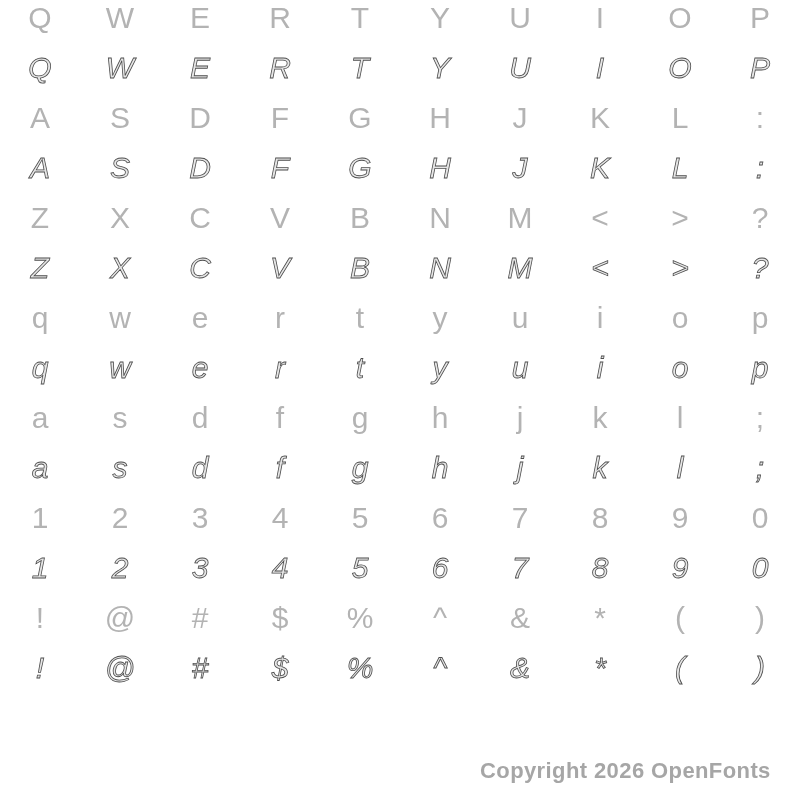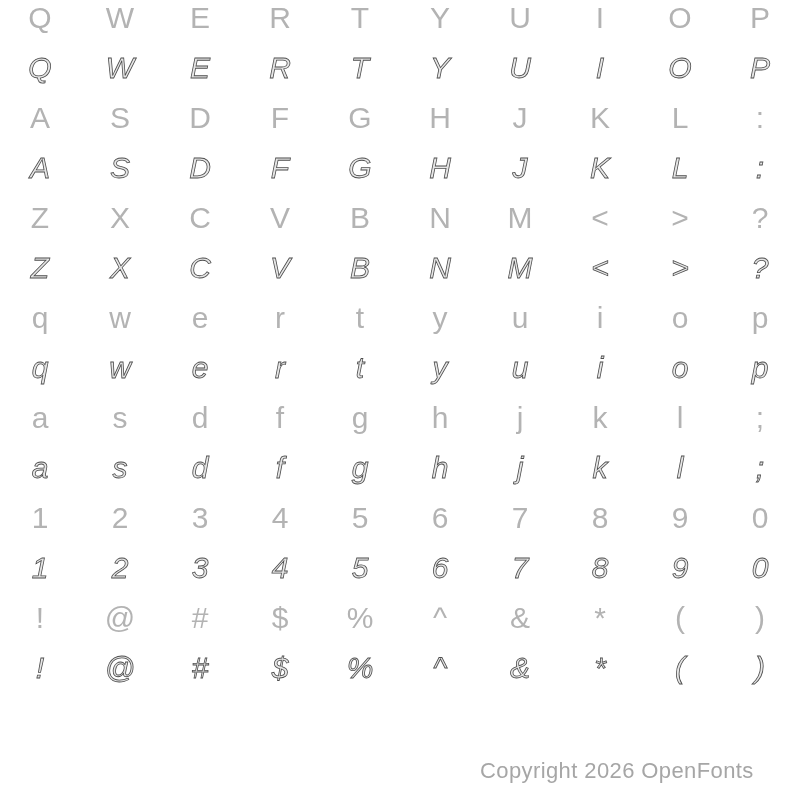--- a/index.html
+++ b/index.html
@@ -39,20 +39,21 @@
     color: rgba(77, 77, 77, 0.14);
     -webkit-text-stroke: 0.8px var(--italic-stroke-color, #4d4d4d);
   }
   .footer {
     position: absolute;
     left: 480px;
     top: 758px;
     font-size: 22px;
     letter-spacing: 0.4px;
     color: var(--footer-color, #a6a6a6);
+    font-weight: bold;
   }
 </style>
 </head>
 <body>
 
 <div class="canvas">
   <div class="grid" id="glyph-grid">
       <span class="glyph upright">Q</span>
       <span class="glyph upright">W</span>
       <span class="glyph upright">E</span>

